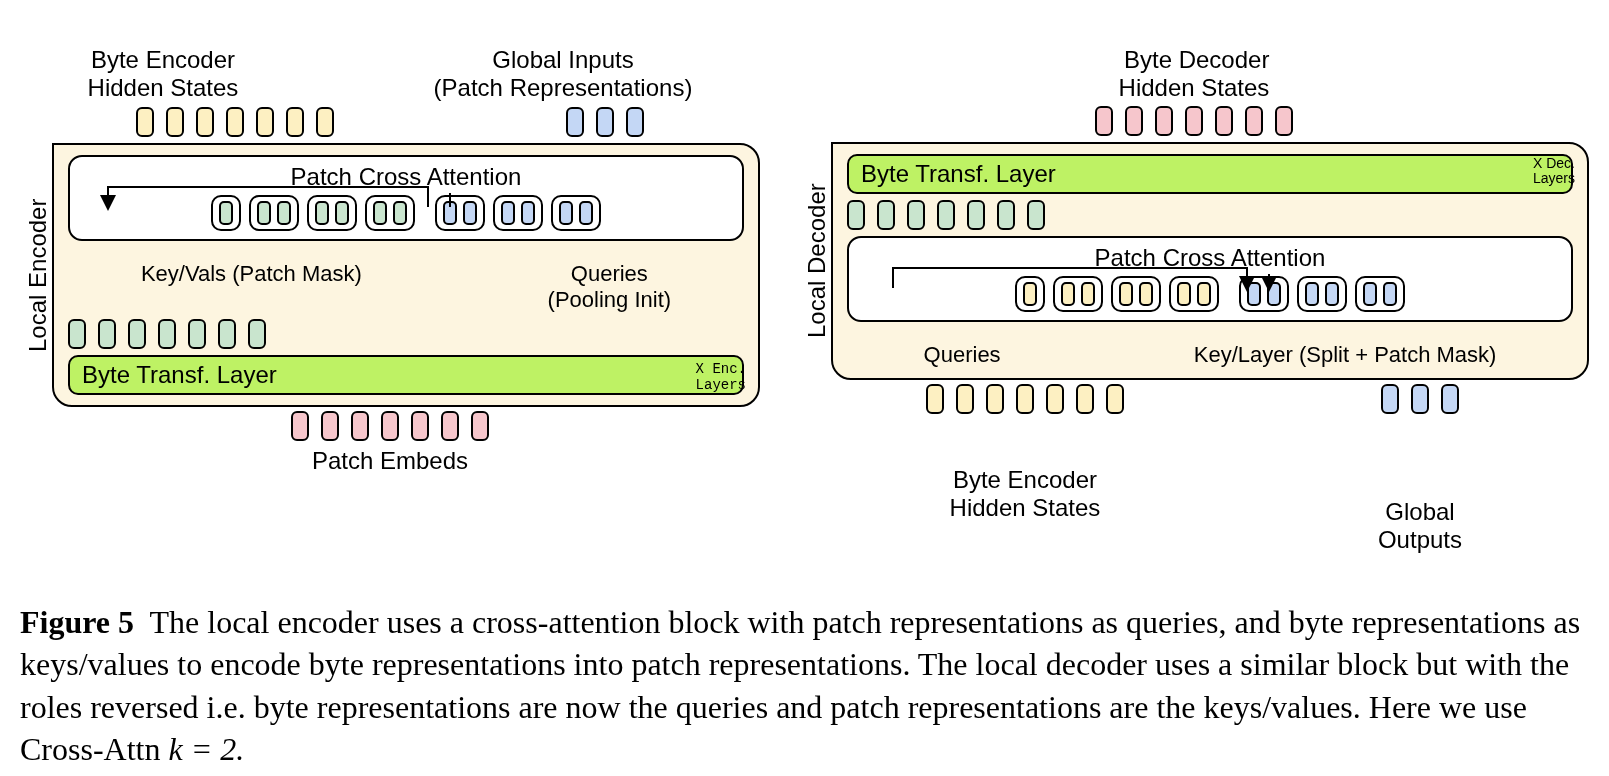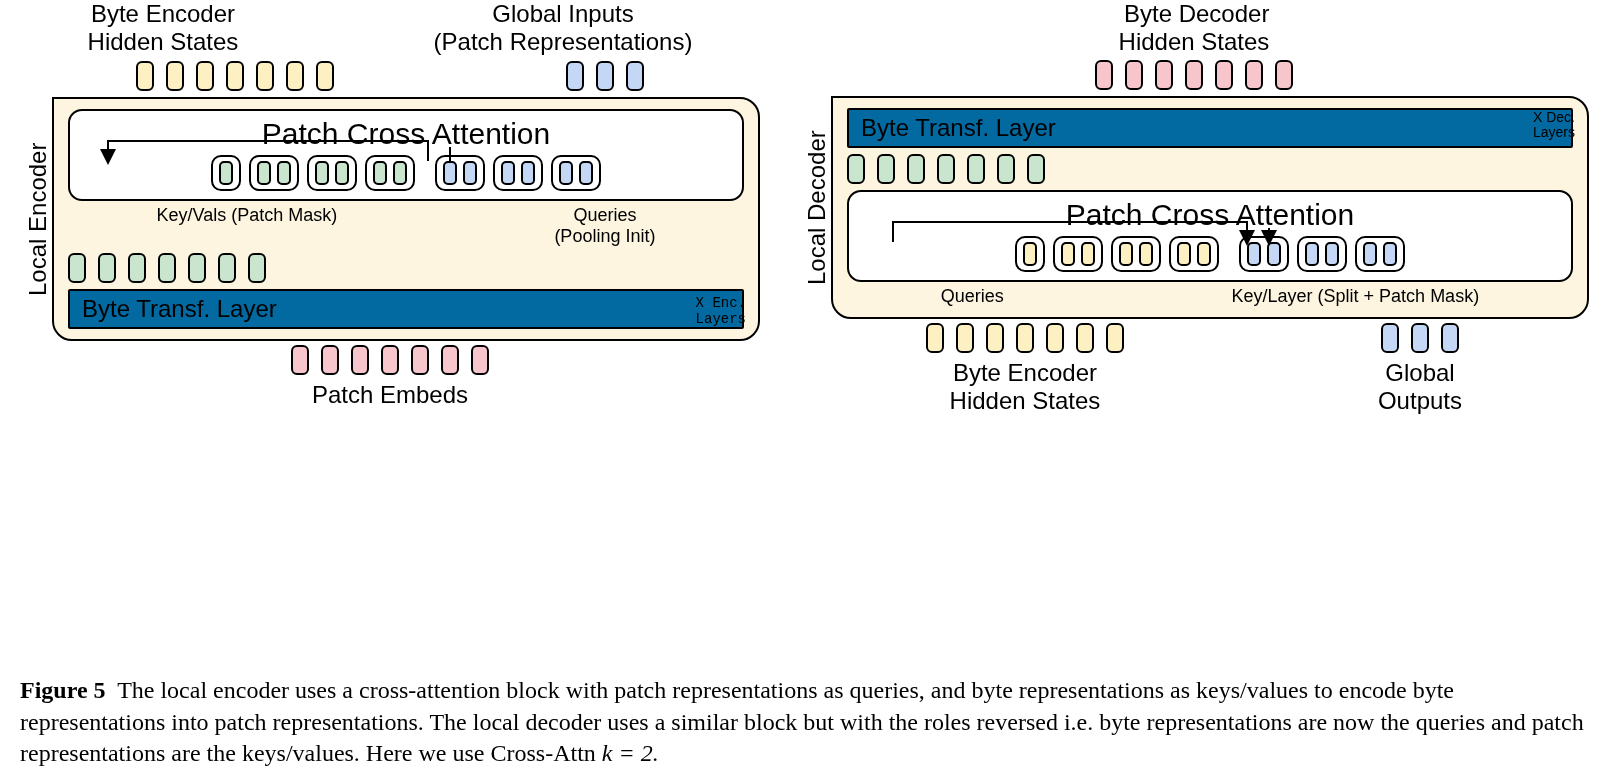--- a/index.html
+++ b/index.html
@@ -54,21 +54,21 @@
   .top-labels, .bottom-labels {
     display: flex;
     flex-direction: row;
     gap: 60px;
     justify-content: center;
     align-items: flex-end;
     text-align: center;
     line-height: 1.15;
     margin-bottom: 2px;
   }
-  .two-line { display: flex; flex-direction: column; }
+  .two-line { display: flex; flex-direction: column; margin-top: 46px; }
 
   .module-row {
     display: flex;
     flex-direction: row;
     align-items: stretch;
   }
   .side-label {
     writing-mode: vertical-rl;
     transform: rotate(0deg);
     text-align: center;
@@ -98,64 +98,64 @@
 
   .inner-box {
     background: #fff;
     border: 2px solid #000;
     border-radius: 14px;
     padding: 6px 10px 8px 10px;
     display: flex;
     flex-direction: column;
     align-items: center;
   }
-  .inner-title { font-size: 30px; margin-bottom: 2px; }
+  .inner-title { font-size: 24px; margin-bottom: 2px; }
 
   .group {
     border: 2px solid #000;
     border-radius: 10px;
     padding: 4px 6px;
     display: flex;
     gap: 6px;
   }
   .group .tok { width: 14px; height: 24px; border-radius: 5px; }
   .groups-row {
     display: flex;
     gap: 20px;
     margin-top: 2px;
     align-items: center;
   }
   .group-set { display: flex; gap: 8px; }
 
   .under-labels-row {
     display: flex;
     gap: 40px;
-    font-size: 18px;
-    margin-top: 4px;
+    font-size: 22px;
+    margin-top: 20px;
   }
 
   .layer-box {
-    background: #0369a1;
+    background: #bef264;
     border: 2px solid #000;
-    border-radius: 2px;
+    border-radius: 10px;
     padding: 4px 12px;
     font-size: 24px;
     align-self: flex-start;
     margin-top: 6px;
   }
 
   .mid-tokens { margin: 6px 0; }
 
   .caption {
     position: absolute;
     left: 20px;
     right: 20px;
     bottom: 6px;
     font-family: "Georgia", "Times New Roman", serif;
-    font-size: 24px;
+    font-size: 32px;
     line-height: 1.32;
   }
   .caption .em { font-style: italic; }
 
   .arrow-svg {
     position: absolute;
     pointer-events: none;
   }
 </style>
 </head>
@@ -374,21 +374,21 @@
             <div class="tok yellow"></div>
             <div class="tok yellow"></div>
             <div class="tok yellow"></div>
             <div class="tok yellow"></div>
           </div>
           <div class="two-line" style="text-align:center;">
             <span style="white-space:pre-line;">Byte Encoder
 Hidden States</span>
           </div>
         </div>
-        <div style="display:flex; flex-direction:column; align-items:center;">
+        <div style="display:flex; flex-direction:column; align-items:center;gap:32px;">
           <div class="tokens">
             <div class="tok blue"></div>
             <div class="tok blue"></div>
             <div class="tok blue"></div>
           </div>
           <div class="two-line" style="text-align:center;">
             <span style="white-space:pre-line;">Global
 Outputs</span>
           </div>
         </div>

